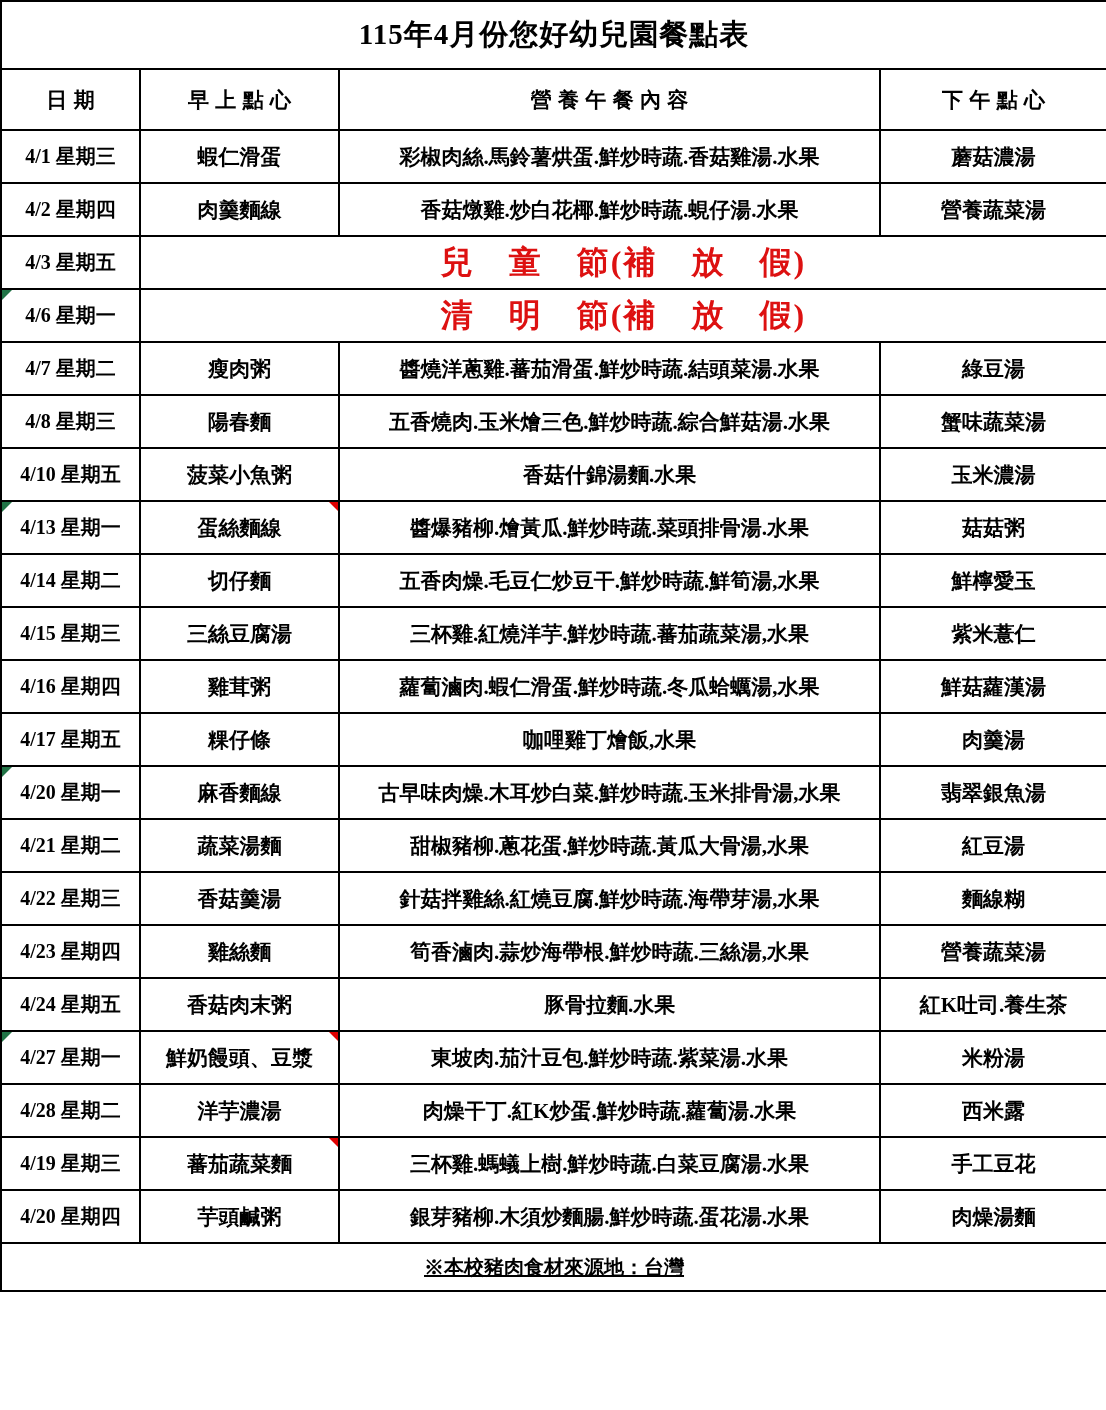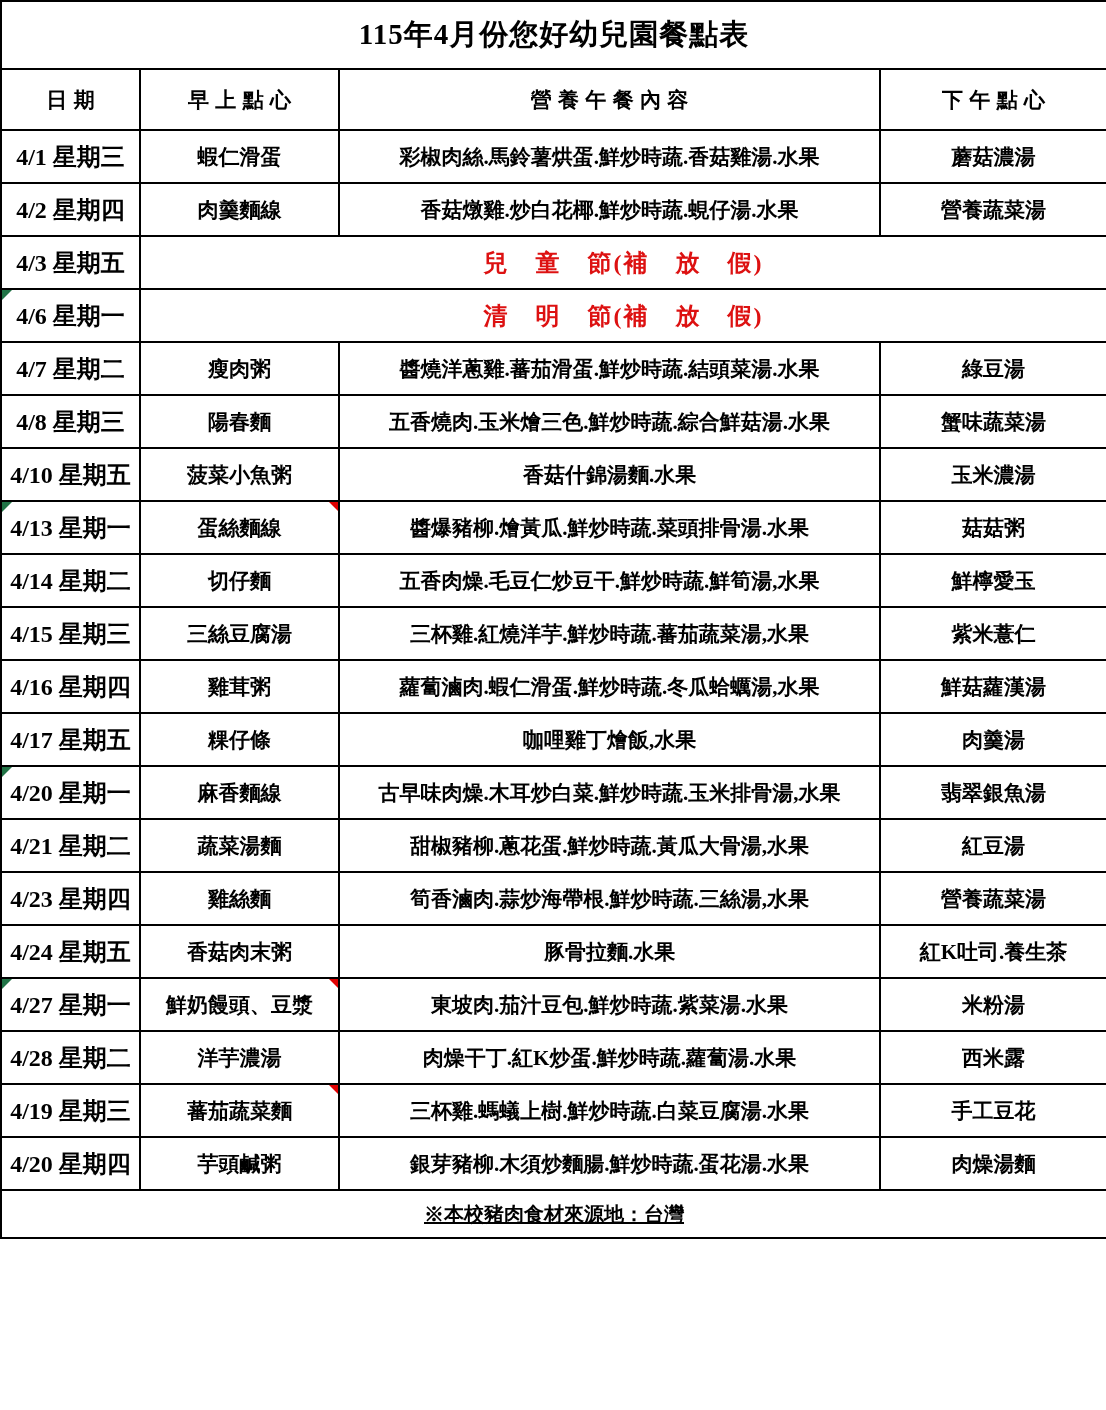--- a/index.html
+++ b/index.html
@@ -41,24 +41,24 @@
     letter-spacing: 0.3em;
     text-indent: 0.3em;
     margin-top: 48px;
   }
   .data-cell {
     height: 51px;
     font-size: 21px;
     font-weight: 700;
     white-space: nowrap;
   }
-  .date-cell { font-size: 24px; }
+  .date-cell { font-size: 20px; }
   .holiday-cell {
     color: var(--holiday, #dd1111);
-    font-size: 24px;
+    font-size: 32px;
     font-weight: 700;
     letter-spacing: 2px;
   }
   .footer-cell {
     height: 46px;
     font-size: 20px;
     font-weight: 700;
     text-align: left;
     padding-left: 8px;
     text-decoration: underline;
@@ -174,20 +174,26 @@
         <td class="data-cell">古早味肉燥.木耳炒白菜.鮮炒時蔬.玉米排骨湯,水果</td>
         <td class="data-cell">翡翠銀魚湯</td>
       </tr>
       <tr>
         <td class="data-cell date-cell">4/21 星期二</td>
         <td class="data-cell">蔬菜湯麵</td>
         <td class="data-cell">甜椒豬柳.蔥花蛋.鮮炒時蔬.黃瓜大骨湯,水果</td>
         <td class="data-cell">紅豆湯</td>
       </tr>
       <tr>
+        <td class="data-cell date-cell">4/22 星期三</td>
+        <td class="data-cell">香菇羹湯</td>
+        <td class="data-cell">針菇拌雞絲.紅燒豆腐.鮮炒時蔬.海帶芽湯,水果</td>
+        <td class="data-cell">麵線糊</td>
+      </tr>
+      <tr>
         <td class="data-cell date-cell">4/23 星期四</td>
         <td class="data-cell">雞絲麵</td>
         <td class="data-cell">筍香滷肉.蒜炒海帶根.鮮炒時蔬.三絲湯,水果</td>
         <td class="data-cell">營養蔬菜湯</td>
       </tr>
       <tr>
         <td class="data-cell date-cell">4/24 星期五</td>
         <td class="data-cell">香菇肉末粥</td>
         <td class="data-cell">豚骨拉麵.水果</td>
         <td class="data-cell">紅K吐司.養生茶</td>

